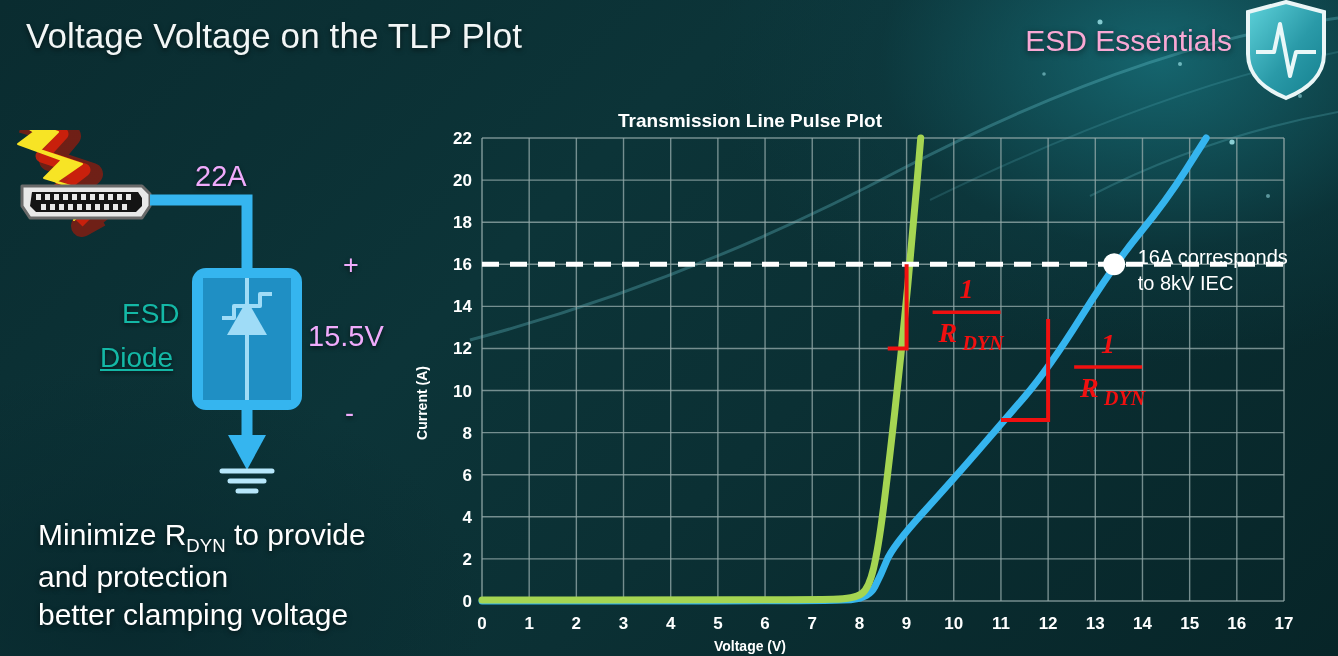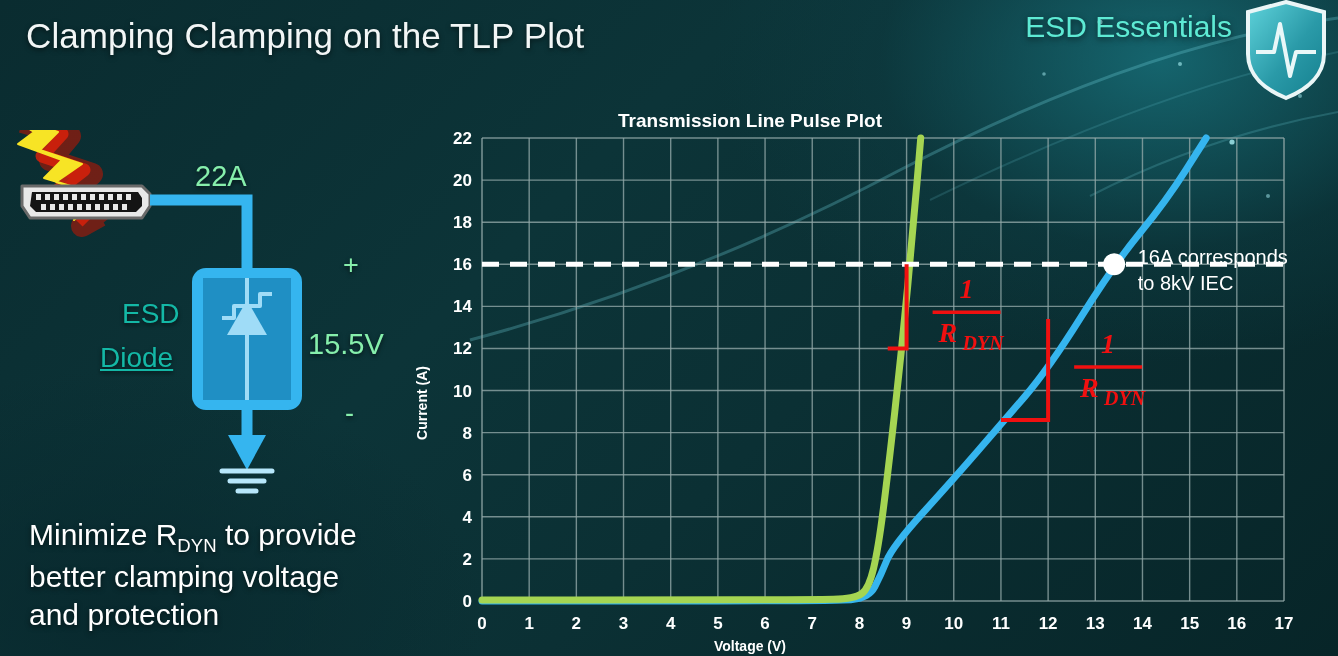--- a/index.html
+++ b/index.html
@@ -17,31 +17,31 @@
         linear-gradient(135deg,#0a2c30 0%,#0c3438 38%,#0b3034 60%,#072528 100%);
   }
   .swoosh{position:absolute;pointer-events:none;}
   
   #title{
     position:absolute;left:26px;top:16px;
     font-size:35px;color:#f2f6f6;letter-spacing:.1px;
     text-shadow:0 2px 5px rgba(0,0,0,.55);
   }
   #brand{
-    position:absolute;right:106px;top:10px;
-    font-size:30px;color:#5eead4;
+    position:absolute;right:106px;top:24px;
+    font-size:30px;color:#f9a8d4;
     text-shadow:0 2px 6px rgba(0,0,0,.6);
   }
   #shield{position:absolute;right:6px;top:-4px;width:92px;height:108px;}
   
   #diagram{position:absolute;left:0;top:130px;width:420px;height:380px;}
   .lbl{position:absolute;color:#14b8a6;text-shadow:0 2px 4px rgba(0,0,0,.6);}
-  .cyanlbl{position:absolute;color:#86efac;text-shadow:0 2px 4px rgba(0,0,0,.6);}
+  .cyanlbl{position:absolute;color:#f0abfc;text-shadow:0 2px 4px rgba(0,0,0,.6);}
   #bottomtext{
-    position:absolute;left:29px;top:516px;width:420px;
+    position:absolute;left:38px;top:516px;width:420px;
     color:#ffffff;font-size:30px;line-height:1.28;
     text-shadow:0 2px 5px rgba(0,0,0,.55);
   }
   #bottomtext sub{font-size:.62em;}
   
   #chart{position:absolute;left:415px;top:103px;width:915px;height:560px;}
   #plotsvg{position:absolute;left:0;top:0;}
   .ttl{font-weight:bold;fill:#ffffff;font-size:19px;font-family:"Liberation Sans",sans-serif;}
   .tick{fill:#ffffff;font-size:17px;font-weight:bold;font-family:"Liberation Sans",sans-serif;}
   .axname{fill:#ffffff;font-size:14px;font-weight:bold;font-family:"Liberation Sans",sans-serif;}
@@ -59,21 +59,21 @@
     <circle cx="1100" cy="22" r="2.5" fill="rgba(170,240,245,.75)"></circle>
     <circle cx="1180" cy="64" r="2" fill="rgba(170,240,245,.6)"></circle>
     <circle cx="1232" cy="142" r="2.6" fill="rgba(170,240,245,.8)"></circle>
     <circle cx="1268" cy="196" r="2" fill="rgba(170,240,245,.5)"></circle>
     <circle cx="1044" cy="74" r="1.8" fill="rgba(170,240,245,.5)"></circle>
     <circle cx="1158" cy="34" r="1.6" fill="rgba(170,240,245,.45)"></circle>
     <circle cx="1300" cy="96" r="2" fill="rgba(170,240,245,.5)"></circle>
   </svg>
 </div>
 
-<div id="title">Clamping Clamping on the TLP Plot</div>
+<div id="title">Voltage Voltage on the TLP Plot</div>
 <div id="brand">ESD Essentials</div>
 <svg id="shield" viewBox="0 0 92 108">
   <defs>
     <linearGradient id="shg" x1="0" y1="0" x2="1" y2="1">
       <stop offset="0%" stop-color="#5fd3db"></stop>
       <stop offset="55%" stop-color="#2a9aa8"></stop>
       <stop offset="100%" stop-color="#147f8e"></stop>
     </linearGradient>
   </defs>
   <path d="M46,6 L84,16 L84,58 C84,80 66,94 46,102 C26,94 8,80 8,58 L8,16 Z" fill="url(#shg)" stroke="#eaf6f7" stroke-width="4"></path>
@@ -141,31 +141,31 @@
       <rect x="203" y="148" width="88" height="122" fill="#1f8fc4"></rect>
       <line x1="247" y1="148" x2="247" y2="270" stroke="#9fdcf7" stroke-width="4"></line>
       <polygon points="227,205 267,205 247,170" fill="#9fdcf7"></polygon>
       <path d="M222,188 L234,188 L234,176 L260,176 L260,164 L272,164" fill="none" stroke="#9fdcf7" stroke-width="4" stroke-linejoin="round"></path>
     </g>
   </svg>
 
   <div class="cyanlbl" style="left:195px;top:30px;font-size:29px;">22A</div>
   <div class="lbl" style="left:122px;top:168px;font-size:28px;">ESD</div>
   <div class="lbl" style="left:100px;top:212px;font-size:28px;text-decoration:underline;">Diode</div>
-  <div class="cyanlbl" style="left:308px;top:190px;font-size:29px;margin-top:8px;">15.5V</div>
+  <div class="cyanlbl" style="left:308px;top:190px;font-size:29px;">15.5V</div>
   <div class="cyanlbl" style="left:343px;top:120px;font-size:27px;">+</div>
   <div class="cyanlbl" style="left:345px;top:268px;font-size:27px;">-</div>
 </div>
 
 <div id="bottomtext">
   <div>
     <span>Minimize R</span><sub>DYN</sub><span> to provide</span>
   </div>
+  <div>and protection</div>
   <div>better clamping voltage</div>
-  <div>and protection</div>
 </div>
 
 <div id="chart">
   <svg id="plotsvg" width="915" height="560" viewBox="0 0 915 560">
     <text class="ttl" id="chart-title" x="335" y="24" text-anchor="middle">Transmission Line Pulse Plot</text>
     <g id="grid-group">
         <line x1="67" y1="35" x2="67" y2="498" stroke="#93a9a9" stroke-width="1.6" opacity="0.78"></line>
         <line x1="114.17647058823529" y1="35" x2="114.17647058823529" y2="498" stroke="#93a9a9" stroke-width="1.4" opacity="0.78"></line>
         <line x1="161.35294117647058" y1="35" x2="161.35294117647058" y2="498" stroke="#93a9a9" stroke-width="1.4" opacity="0.78"></line>
         <line x1="208.52941176470588" y1="35" x2="208.52941176470588" y2="498" stroke="#93a9a9" stroke-width="1.4" opacity="0.78"></line>

